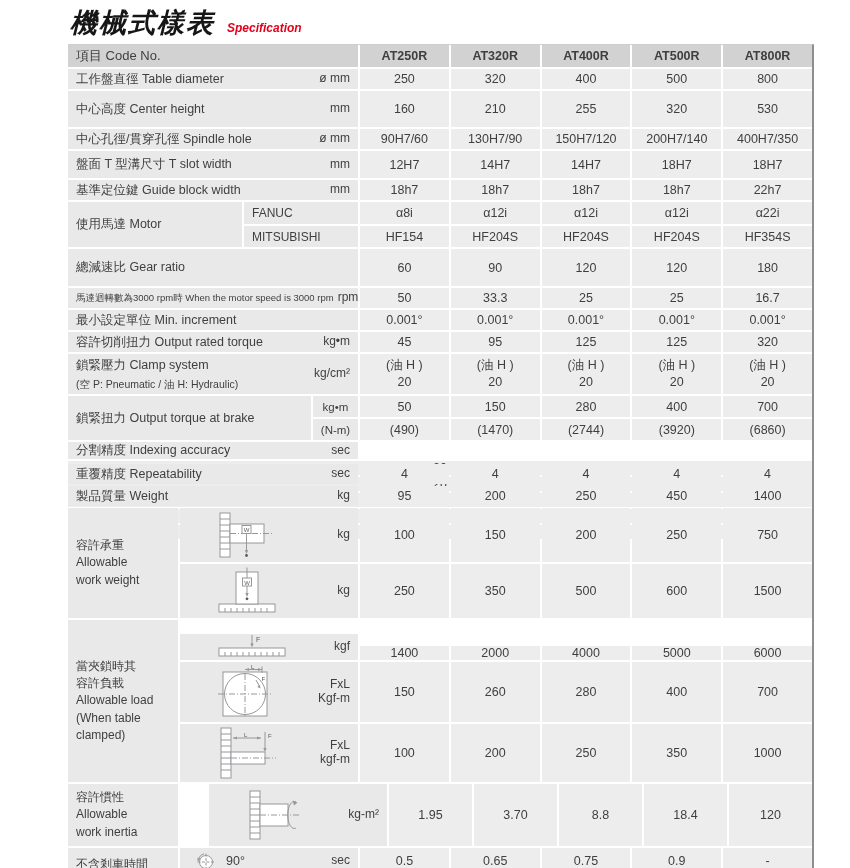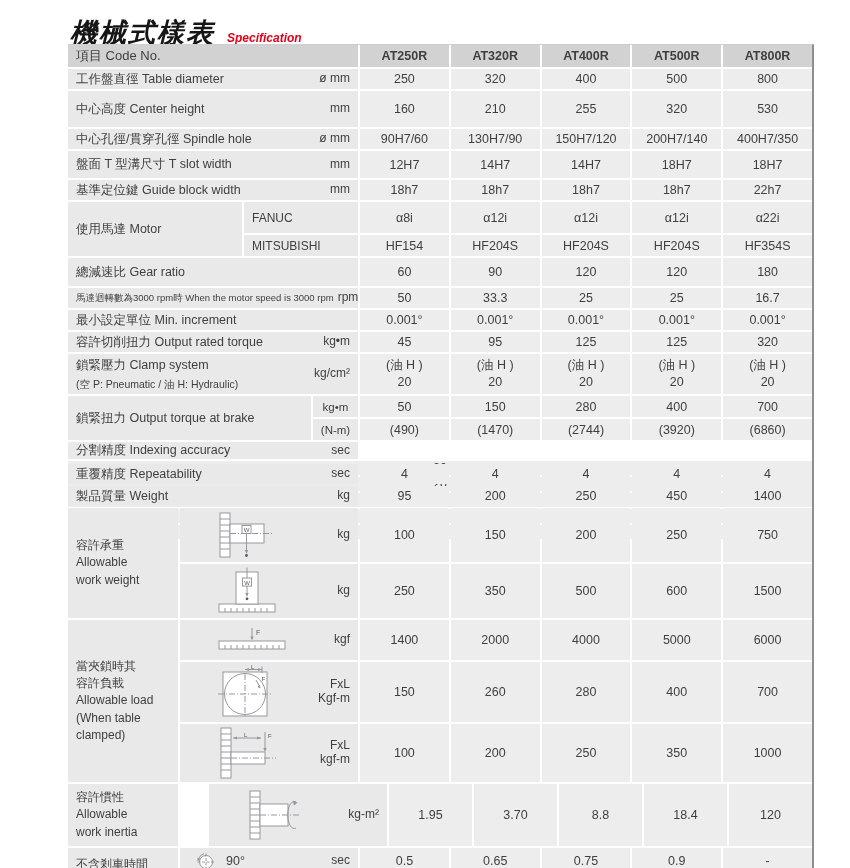--- a/index.html
+++ b/index.html
@@ -1,18 +1,18 @@
 <!DOCTYPE html>
 <html><head>
 <meta charset="utf-8">
 <style>
   html,body{margin:0;padding:0;background:#ffffff;}
   .page{position:relative;width:850px;height:868px;overflow:hidden;background:#fff;
         font-family:"Liberation Sans","DejaVu Sans",sans-serif;color:#3f3f3f;}
-  .title-row{position:absolute;left:70px;top:15px;display:flex;align-items:baseline;}
+  .title-row{position:absolute;left:70px;top:5px;display:flex;align-items:baseline;}
   .title-zh{font-size:27px;font-weight:bold;font-style:italic;color:#161616;letter-spacing:2px;}
   .title-en{font-size:12px;font-weight:bold;font-style:italic;margin-left:12px;}
 
   .spec-table{position:absolute;left:68px;top:44px;width:746px;box-sizing:border-box;
               background:#fff;border-right:2px solid #8e8e8e;border-bottom:2px solid #1d4ed8;
               border-top:1px solid #cfcfcf;}
   .trow{display:flex;gap:2px;margin-bottom:2px;align-items:stretch;}
   .trow:last-child{margin-bottom:0;}
   .cell{background:#e9e9e9;display:flex;align-items:center;box-sizing:border-box;
         font-size:12.5px;min-width:0;}
@@ -111,39 +111,39 @@
         <div class="cell vcell">18h7</div>
         <div class="cell vcell">18h7</div>
         <div class="cell vcell">18h7</div>
         <div class="cell vcell">22h7</div>
       </div>
       <div class="trow">
         <div class="cell lcell" style="width: 174px;">
           <div class="lbl">使用馬達 Motor</div>
         </div>
         <div class="subcol">
-          <div class="subrow" style="height: 31px;">
+          <div class="subrow" style="height: 22px;">
             <div class="cell shead motor" style="width: 114px;">FANUC</div>
             <div class="cell vcell">α8i</div>
             <div class="cell vcell">α12i</div>
             <div class="cell vcell">α12i</div>
             <div class="cell vcell">α12i</div>
             <div class="cell vcell">α22i</div>
           </div>
           <div class="subrow" style="height: 21px;">
             <div class="cell shead motor" style="width: 114px;">MITSUBISHI</div>
             <div class="cell vcell">HF154</div>
             <div class="cell vcell">HF204S</div>
             <div class="cell vcell">HF204S</div>
             <div class="cell vcell">HF204S</div>
             <div class="cell vcell">HF354S</div>
           </div>
         </div>
       </div>
-      <div class="trow" style="height: 28px;">
+      <div class="trow" style="height: 37px;">
         <div class="cell lcell">
           <div class="lbl">總減速比 Gear ratio</div>
         </div>
         <div class="cell vcell">60</div>
         <div class="cell vcell">90</div>
         <div class="cell vcell">120</div>
         <div class="cell vcell">120</div>
         <div class="cell vcell">180</div>
       </div>
       <div class="trow" style="height: 20px;">
@@ -339,21 +339,21 @@
       </div>
       <div class="trow">
         <div class="cell lcell slabel" style="width: 110px;">
           <div class="sline">當夾鎖時其</div>
           <div class="sline">容許負載</div>
           <div class="sline">Allowable load</div>
           <div class="sline">(When table</div>
           <div class="sline">clamped)</div>
         </div>
         <div class="subcol">
-          <div class="subrow" style="height: 40px;">
+          <div class="subrow" style="height: 40px; align-items: flex-end;">
             <div class="cell dcell">
               <div class="dwrap">
                 <div class="dicon">
                   <svg width="72" height="26" viewBox="0 0 72 26">
                     <g stroke="#97989b" fill="none">
 <rect x="3" y="14" width="66" height="8" fill="#fff"></rect>
 <line x1="9" y1="18" x2="9" y2="22"></line>
                       <line x1="15" y1="18" x2="15" y2="22"></line>
                       <line x1="21" y1="18" x2="21" y2="22"></line>
                       <line x1="27" y1="18" x2="27" y2="22"></line>

